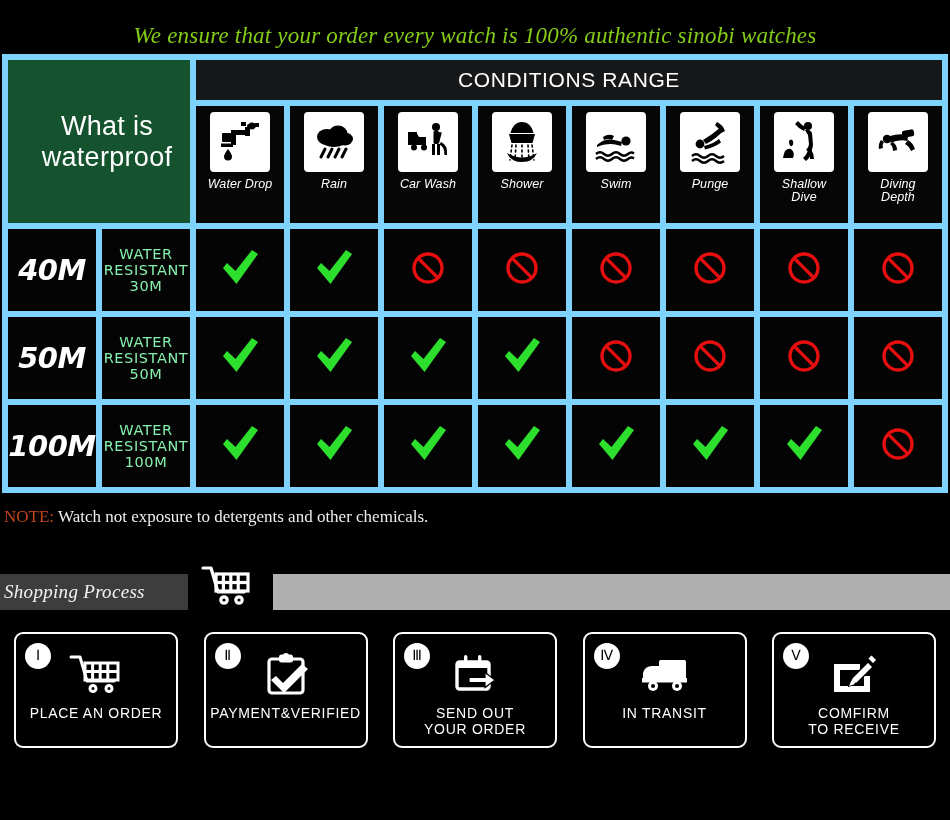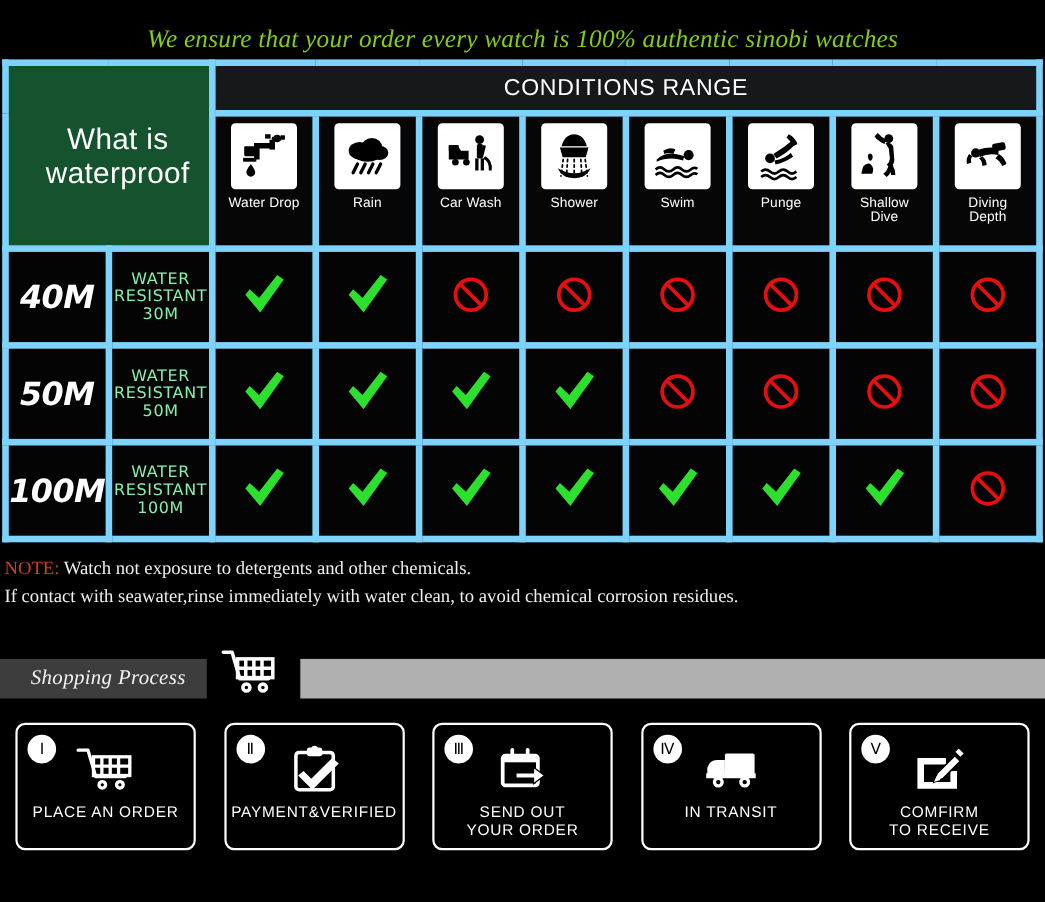--- a/index.html
+++ b/index.html
@@ -81,20 +81,21 @@
     border-radius: 4px;
     display: flex;
     align-items: center;
     justify-content: center;
     margin-top: 3px;
     flex: 0 0 auto;
   }
   .cond-icon-box svg { display: block; }
   .cond-label {
     font-size: 12.5px;
+    font-style: italic;
     color: #ffffff;
     margin-top: 6px;
     line-height: 1.05;
     font-weight: 400;
     letter-spacing: 0.1px;
   }
 
   .rate-cell {
     width: 94px;
     font-family: "DejaVu Sans", sans-serif;
@@ -144,21 +145,21 @@
     width: 188px; height: 36px;
     background: #3d3d3d;
     display: flex;
     align-items: center;
   }
   .band-dark-text {
     font-family: "Liberation Serif", serif;
     font-style: italic;
     font-size: 19px;
     color: #f2f2f2;
-    padding-left: 28px;
+    padding-left: 4px;
     letter-spacing: 0.3px;
   }
   .band-cart {
     position: absolute;
     left: 196px; top: -13px;
     width: 62px; height: 50px;
     display: flex;
     align-items: center;
     justify-content: center;
   }
@@ -485,21 +486,20 @@
         <td class="mark-cell"><span class="mark"><svg width="36" height="36" viewBox="0 0 36 36" aria-hidden="true">
     <circle cx="18" cy="18" r="14" fill="none" stroke="#e60f0f" stroke-width="3.4"></circle>
     <line x1="8.6" y1="8.6" x2="27.4" y2="27.4" stroke="#e60f0f" stroke-width="3.4"></line>
   </svg></span></td>
       </tr>
   </tbody>
 </table>
 
 <div class="note">
   <div><span class="note-tag">NOTE:</span><span> Watch not exposure to detergents and other chemicals.</span></div>
-  <div>If contact with seawater,rinse immediately with water clean, to avoid chemical corrosion residues.</div>
 </div>
 
 <div class="process-band">
   <div class="band-dark">
     <span class="band-dark-text">Shopping Process</span>
   </div>
   <div class="band-cart">
     <svg width="52" height="44" viewBox="0 0 52 44" fill="none" stroke="#ffffff" stroke-width="3.2">
       <path d="M2 4 H10 L17 28 H43" stroke-linecap="round" stroke-linejoin="round"></path>
       <rect x="15" y="10" width="32" height="17"></rect>

